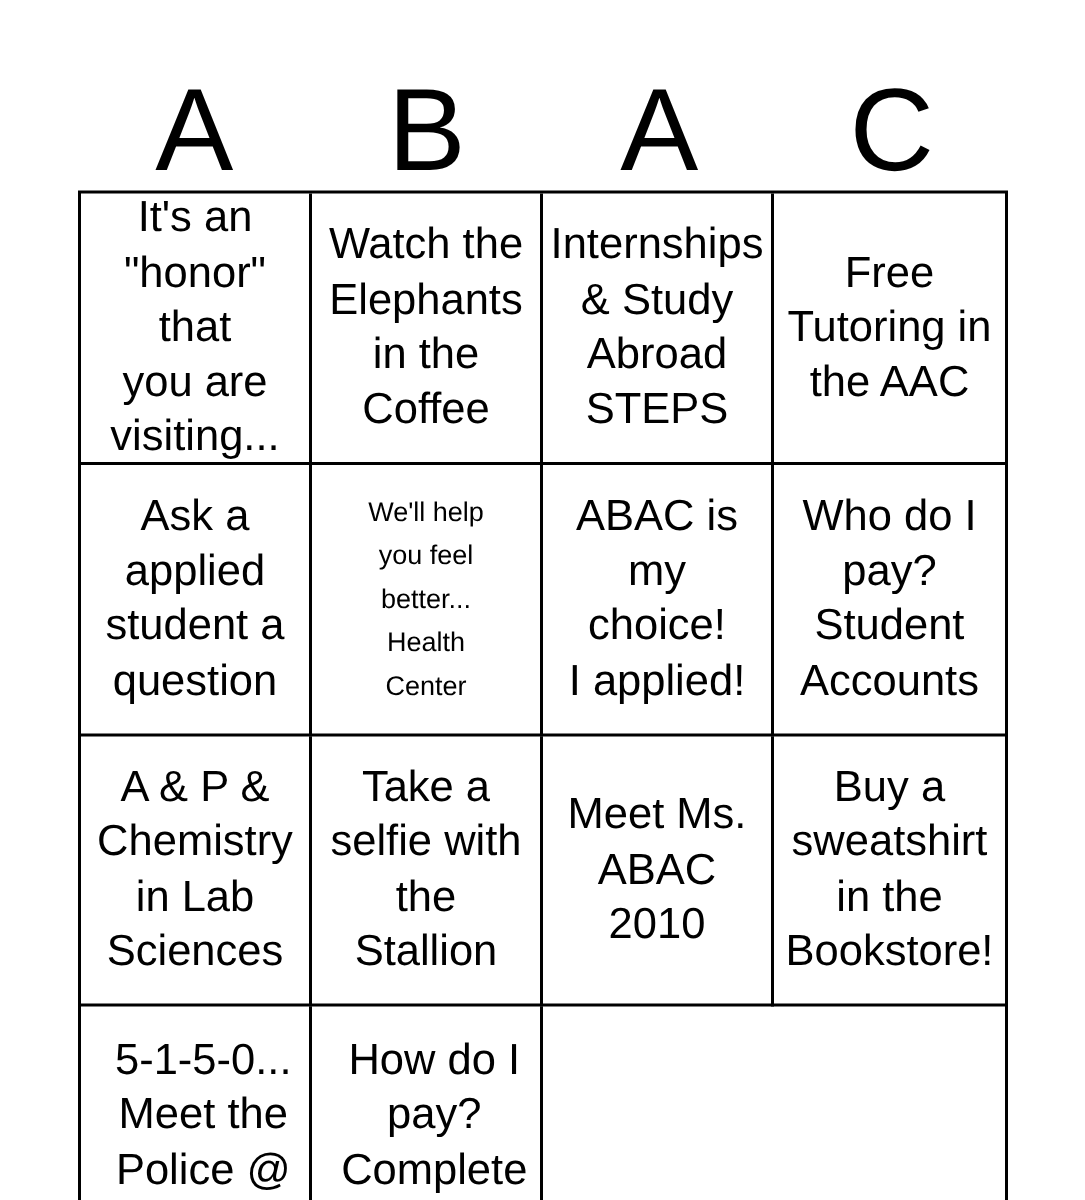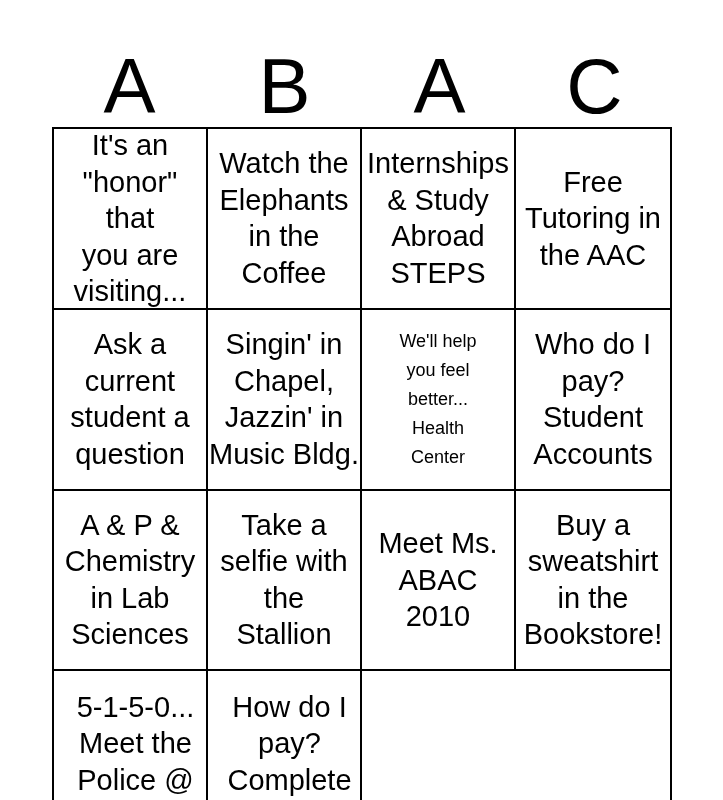--- a/index.html
+++ b/index.html
@@ -116,36 +116,36 @@
 Abroad
 STEPS</div>
     </div>
     <div class="cell">
       <div class="cell-text">Free
 Tutoring in
 the AAC</div>
     </div>
     <div class="cell">
       <div class="cell-text">Ask a
-current
+applied
 student a
 question</div>
-    </div>
-    <div class="cell">
-      <div class="cell-text">Singin' in
-Chapel,
-Jazzin' in
-Music Bldg.</div>
     </div>
     <div class="cell small">
       <div class="cell-text">We'll help
 you feel
 better...
 Health
 Center</div>
+    </div>
+    <div class="cell">
+      <div class="cell-text">ABAC is
+my
+choice!
+I applied!</div>
     </div>
     <div class="cell">
       <div class="cell-text">Who do I
 pay?
 Student
 Accounts</div>
     </div>
     <div class="cell">
       <div class="cell-text">A &amp; P &amp;
 Chemistry

